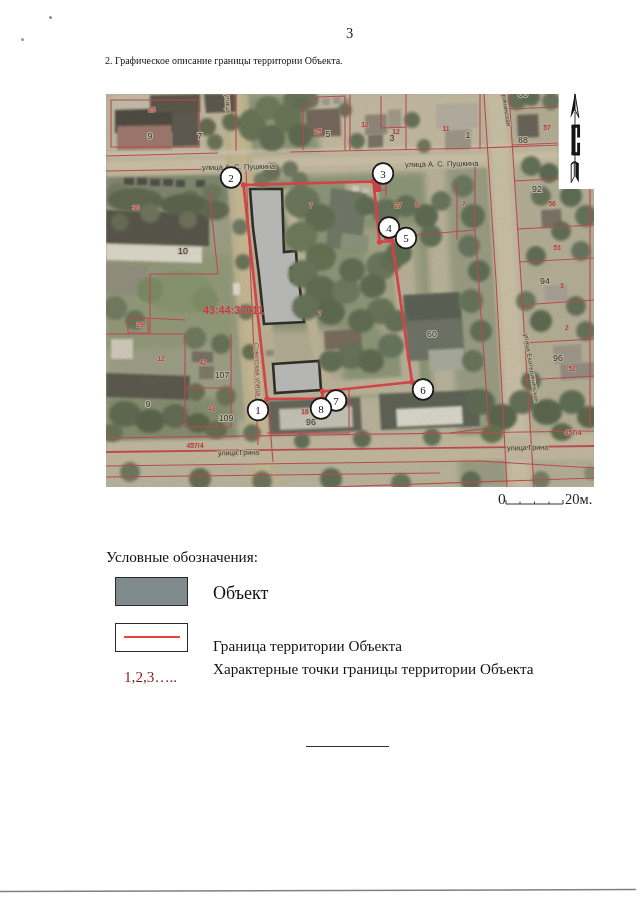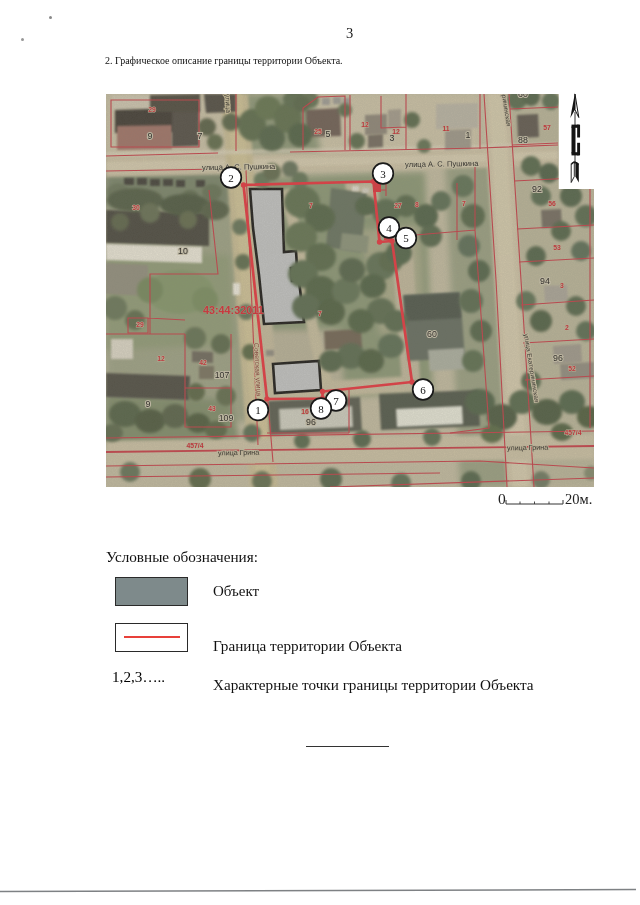--- a/index.html
+++ b/index.html
@@ -548,31 +548,31 @@
   <line x1="563" y1="504" x2="563" y2="500" stroke="#333" stroke-width="1"></line>
 
   <text x="565" y="504" font-size="14.5" font-family="Liberation Serif, serif" fill="#222">20м.</text>
 </g>
 </svg>
 
 <div class="abs" style="left:106px;top:548px;font-size:15.2px;color:#111;">Условные обозначения:</div>
 
 <div class="abs" style="left:115px;top:577px;width:71px;height:27px;background:#7e8a8b;border:1.6px solid #2a2a2a;"></div>
 
-<div class="abs" style="left:213px;top:583px;font-size:15px;color:#111;">Объект</div>
+<div class="abs" style="left:213px;top:583px;font-size:18px;color:#111;">Объект</div>
 
 <div class="abs" style="left:115px;top:623px;width:71px;height:27px;background:#fff;border:1.6px solid #2a2a2a;"></div>
 
 <div class="abs" style="left:124px;top:636px;width:56px;height:2.4px;background:#e8403a;"></div>
 
 <div class="abs" style="left:213px;top:637px;font-size:15.2px;color:#111;text-align:center;">Граница территории Объекта</div>
 
-<div class="abs" style="left:112px;top:668px;font-size:15.2px;color:#000000;">1,2,3…..</div>
-
-<div class="abs" style="left:213px;top:676px;font-size:15.2px;color:#111;">Характерные точки границы территории Объекта</div>
+<div class="abs" style="left:124px;top:668px;font-size:15.2px;color:#7f1d1d;">1,2,3…..</div>
+
+<div class="abs" style="left:213px;top:660px;font-size:15.2px;color:#111;">Характерные точки границы территории Объекта</div>
 
 <div class="abs" style="left:306px;top:746px;width:83px;height:1.2px;background:#333;"></div>
 
 <svg class="abs" style="left:0;top:885px;" width="640" height="12" viewBox="0 0 640 12">
     <line x1="0" y1="6.5" x2="636" y2="4.5" stroke="#7e8184" stroke-width="1.5"></line>
   </svg>
 
 <div class="abs" style="left:49px;top:16px;width:3px;height:3px;background:#888;border-radius:50%;"></div>
 <div class="abs" style="left:21px;top:38px;width:3px;height:3px;background:#979797;border-radius:50%;"></div>
 

